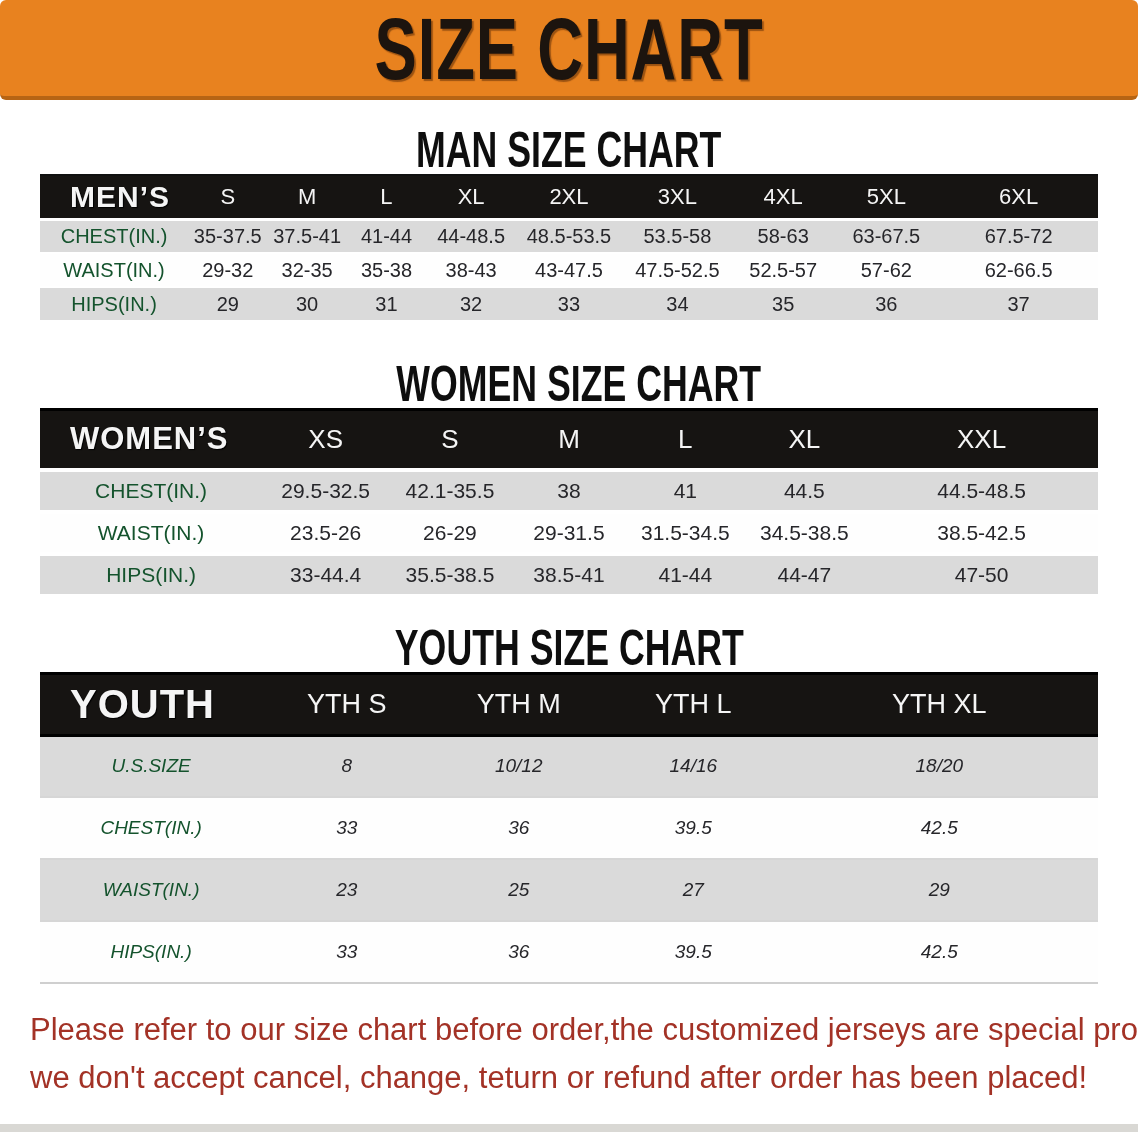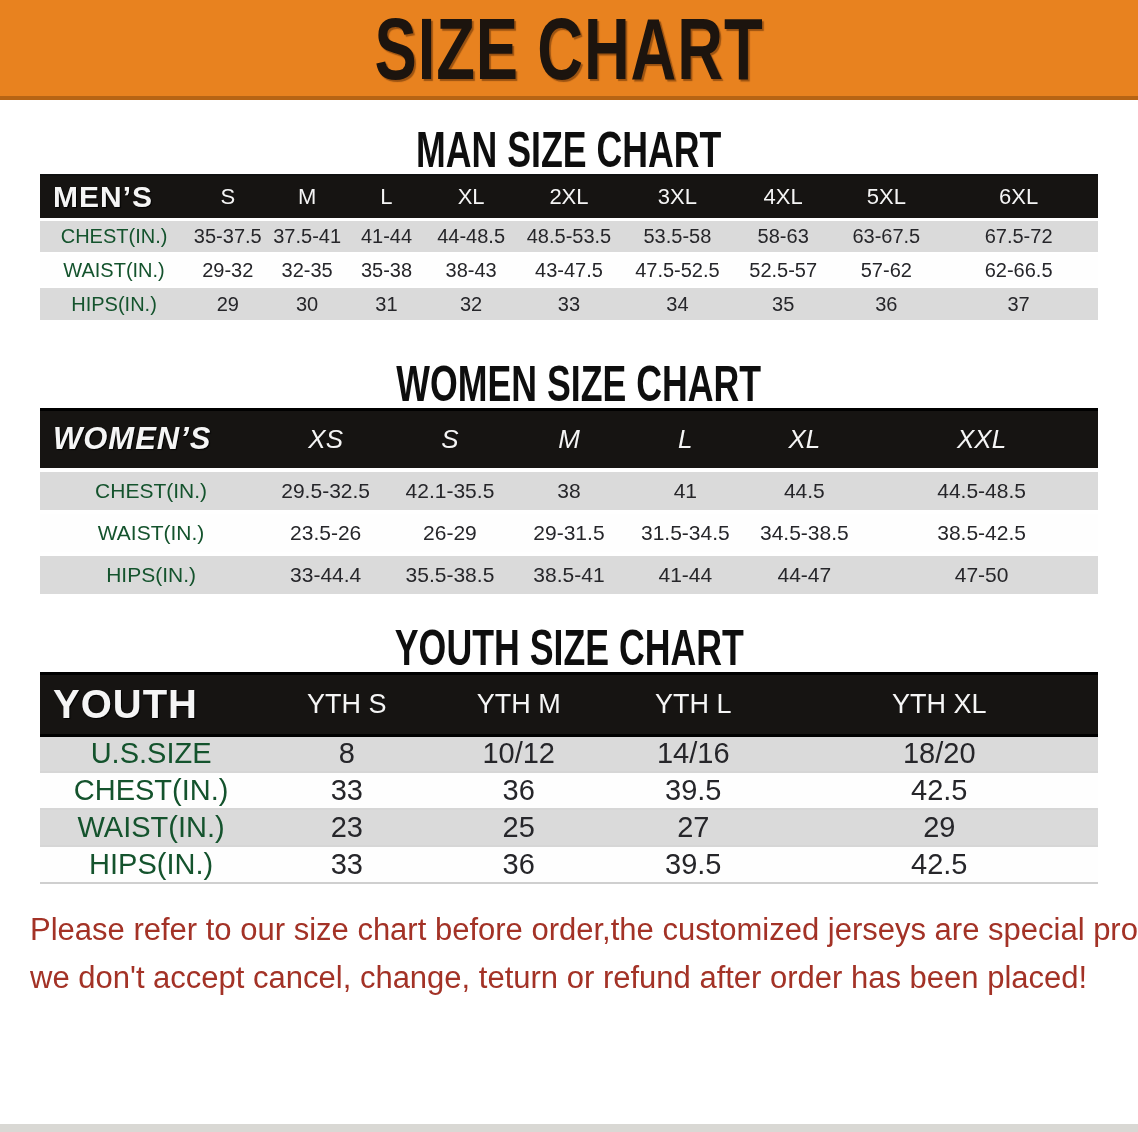--- a/index.html
+++ b/index.html
@@ -7,21 +7,21 @@
     width: 1138px; height: 1132px;
     background: #ffffff;
     font-family: "Liberation Sans", sans-serif;
     overflow: hidden;
   }
   
   .banner {
     width: 1138px; height: 100px;
     background: #e8821f;
     border-bottom: 4px solid rgba(90,45,0,0.35);
-    display: flex; align-items: center; justify-content: center;
+    display: flex; align-items: center; justify-content: center; border-radius: 6px;
   }
   .banner-title {
     display: inline-block;
     font-size: 72px; font-weight: 900;
     color: #1c140e;
     letter-spacing: 1px;
     transform: scale(0.88, 1.22);
     text-shadow: 2px 2px 1px rgba(60,25,0,0.45);
     white-space: nowrap;
   }
@@ -50,21 +50,21 @@
   table.size-table thead th {
     background: #161412;
     color: #f5f5f5;
     font-weight: normal;
     text-align: center;
     white-space: nowrap;
   }
   table.size-table thead th.hdr-label {
     text-align: left;
     font-weight: 800;
-    padding-left: 13px;
+    padding-left: 30px;
     letter-spacing: 1px;
     text-shadow: 1px 1px 1px #000;
   }
   table.size-table td {
     text-align: center;
     color: #26262a;
     white-space: nowrap;
   }
   table.size-table td.row-label {
     color: #14532d;
@@ -81,31 +81,31 @@
   .tbl-men th:nth-child(1){width:14%} .tbl-men th:nth-child(2){width:7.5%}
   .tbl-men th:nth-child(3){width:7.5%} .tbl-men th:nth-child(4){width:7.5%}
   .tbl-men th:nth-child(5){width:8.5%} .tbl-men th:nth-child(6){width:10%}
   .tbl-men th:nth-child(7){width:10.5%} .tbl-men th:nth-child(8){width:9.5%}
   .tbl-men th:nth-child(9){width:10%} .tbl-men th:nth-child(10){width:15%}
   
   .tbl-women { margin-top: 24px; }
   .tbl-women thead th { height: 60px; font-size: 26px; border-top: 3px solid #000; border-bottom: 3px solid #000; }
   .tbl-women thead th.hdr-label { font-size: 31px; }
   .tbl-women tbody td { height: 42px; font-size: 21px; }
-  .tbl-women thead tr { border-bottom: 4px solid #ffffff; font-style: italic; }
+  .tbl-women thead tr { border-bottom: 4px solid #ffffff; }
   .tbl-women tbody tr td { border-bottom: 4px solid #ffffff; }
   .tbl-women th:nth-child(1){width:21%} .tbl-women th:nth-child(2){width:12%}
   .tbl-women th:nth-child(3){width:11.5%} .tbl-women th:nth-child(4){width:11%}
   .tbl-women th:nth-child(5){width:11%} .tbl-women th:nth-child(6){width:11.5%}
   .tbl-women th:nth-child(7){width:22%}
   
   .tbl-youth { margin-top: 24px; border-bottom: 2px solid #cfcfcf; }
   .tbl-youth thead th { height: 62px; font-size: 27px; border-top: 3px solid #000; border-bottom: 3px solid #000; background: #1b1917; }
   .tbl-youth thead th.hdr-label { font-size: 40px; margin-left: 43px; }
-  .tbl-youth tbody td { height: 37px; font-size: 29px; border-top: 2px solid #d6d6d6; }
+  .tbl-youth tbody td { height: 62px; font-size: 19px; border-top: 2px solid #d6d6d6; font-style: italic; }
   .tbl-youth tbody tr:nth-child(odd) td { background: #dedede; }
   .tbl-youth th:nth-child(1){width:21%} .tbl-youth th:nth-child(2){width:16%}
   .tbl-youth th:nth-child(3){width:16.5%} .tbl-youth th:nth-child(4){width:16.5%}
   .tbl-youth th:nth-child(5){width:30%}
   
   .footer-note {
     margin: 22px 24px 0 30px;
     color: #a33226;
     font-size: 31px;
     line-height: 1.55;

